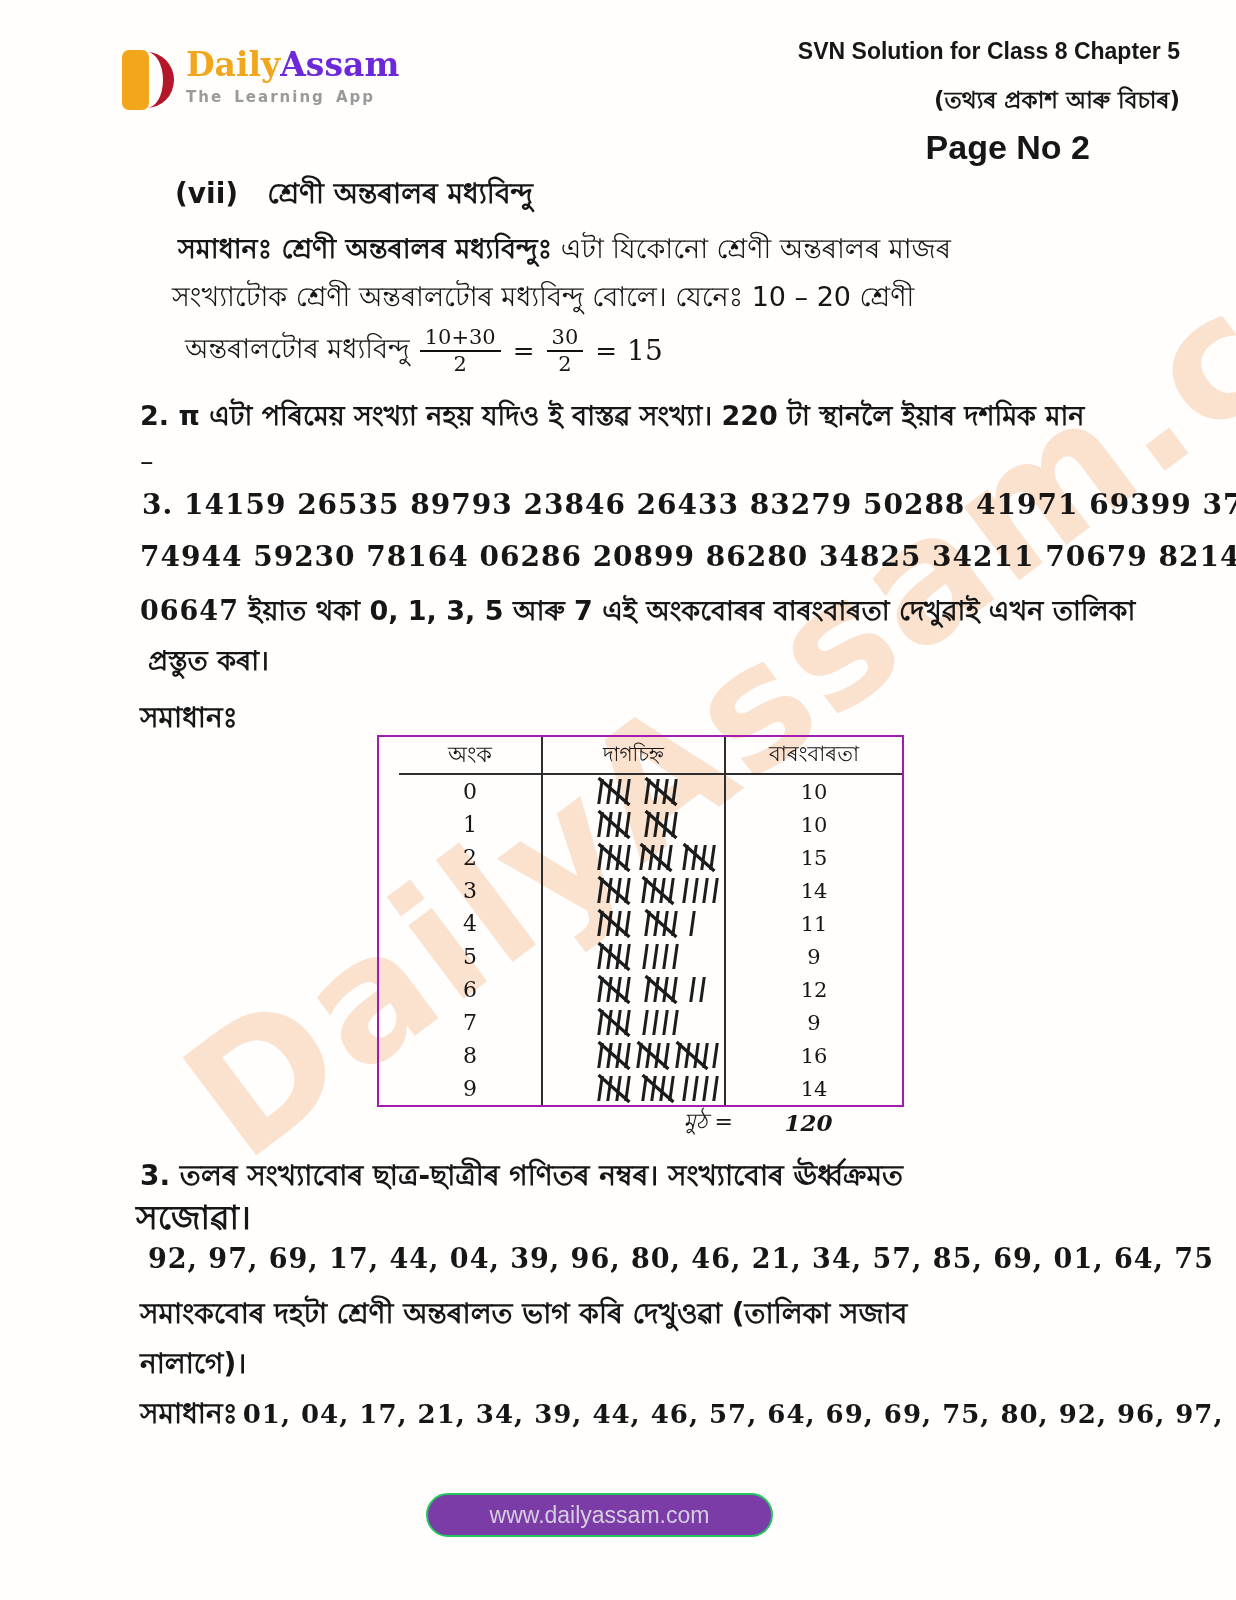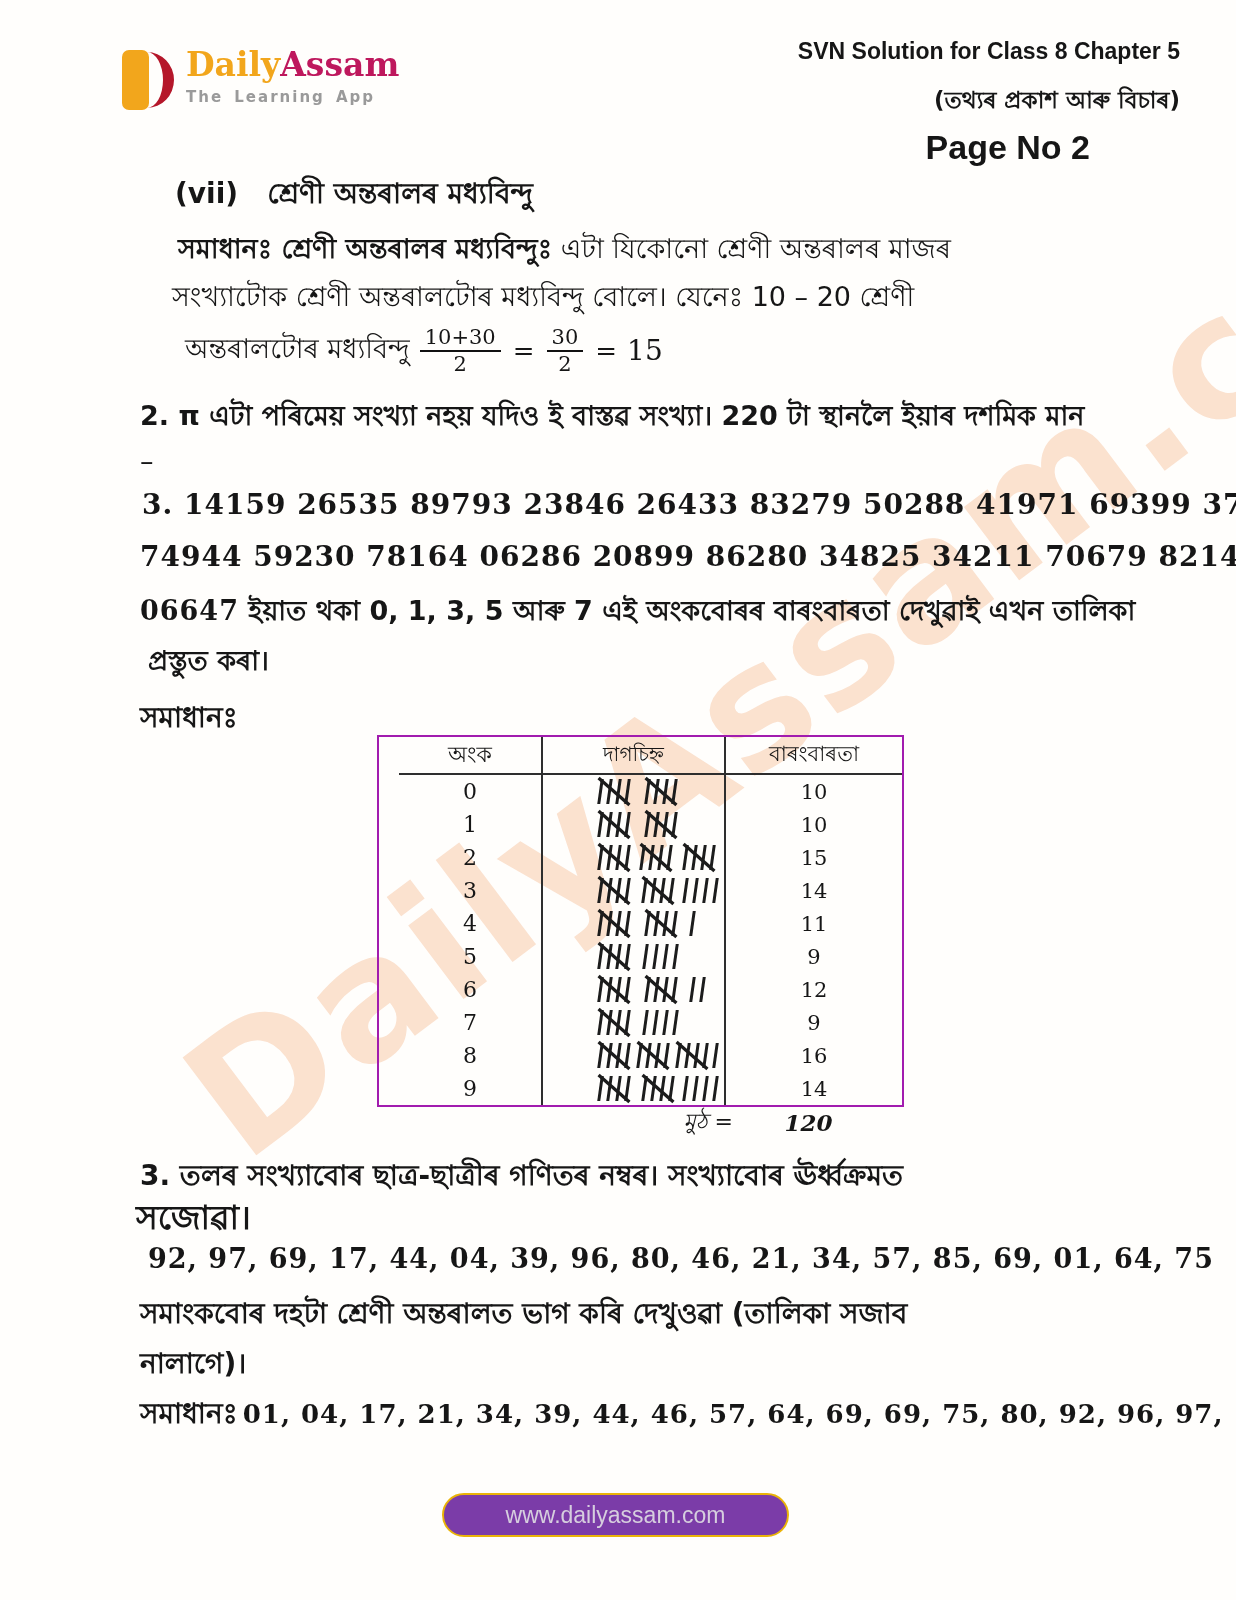--- a/index.html
+++ b/index.html
@@ -20,21 +20,21 @@
     color:rgba(248,198,162,0.50);
     white-space:nowrap;pointer-events:none;
     font-family:"DejaVu Sans",sans-serif;
     letter-spacing:4px;
   }
   
   .logo{position:absolute;left:120px;top:48px;display:flex;align-items:flex-start;}
   .logo-text{margin-left:10px;}
   .brand{font-family:"DejaVu Serif",serif;font-weight:700;font-size:33px;line-height:34px;}
   .brand .b1{color:#F2A61C;}
-  .brand .b2{color:#be185d;}
+  .brand .b2{color:#6d28d9;}
   .tagline{font-size:15px;font-weight:700;color:#9a9a9a;letter-spacing:2px;word-spacing:4px;margin-top:6px;}
   .doc-title{position:absolute;right:56px;top:38px;font-size:23px;font-weight:700;font-family:"Liberation Sans",sans-serif;}
   .doc-subtitle{position:absolute;right:56px;top:82px;font-size:23px;font-weight:700;}
   .page-no{position:absolute;right:146px;top:128px;font-size:34px;font-weight:600;font-family:"Liberation Sans",sans-serif;}
   
   .line{position:absolute;white-space:nowrap;}
   .bn{font-size:27px;}
   .bold{font-weight:700;}
   .serifnum{font-family:"DejaVu Serif",serif;font-weight:700;font-size:28px;letter-spacing:1px;}
   
@@ -60,22 +60,22 @@
   .tg i:nth-child(3){left:20px}.tg i:nth-child(4){left:29px}
   .tg::after{content:'';position:absolute;left:-5px;top:11px;width:44px;height:3px;background:#1c1c1c;transform:rotate(38deg);}
   .ts{display:inline-block;height:25px;transform:skewX(-8deg);white-space:nowrap;}
   .ts i{display:inline-block;width:3px;height:25px;background:#1c1c1c;margin-right:7px;vertical-align:top;}
   
   .total-row{position:absolute;left:377px;top:1104px;width:503px;display:flex;align-items:center;font-style:italic;}
   .total-label{width:356px;text-align:right;font-size:22px;padding-right:4px;}
   .total-value{flex:1;text-align:center;font-family:"DejaVu Serif",serif;font-weight:700;font-size:23px;}
   
   .footer-pill{
-    position:absolute;left:442px;top:1493px;width:343px;height:40px;
-    background:#7B3CA8;border:2px solid #eab308;border-radius:22px;
+    position:absolute;left:426px;top:1493px;width:343px;height:40px;
+    background:#7B3CA8;border:2px solid #22c55e;border-radius:22px;
     display:flex;align-items:center;justify-content:center;
     font-size:23px;color:#d6cede;font-family:"Liberation Sans",sans-serif;
     cursor:pointer;
   }
 </style>
 </head>
 <body>
 
 <div class="page">
 

